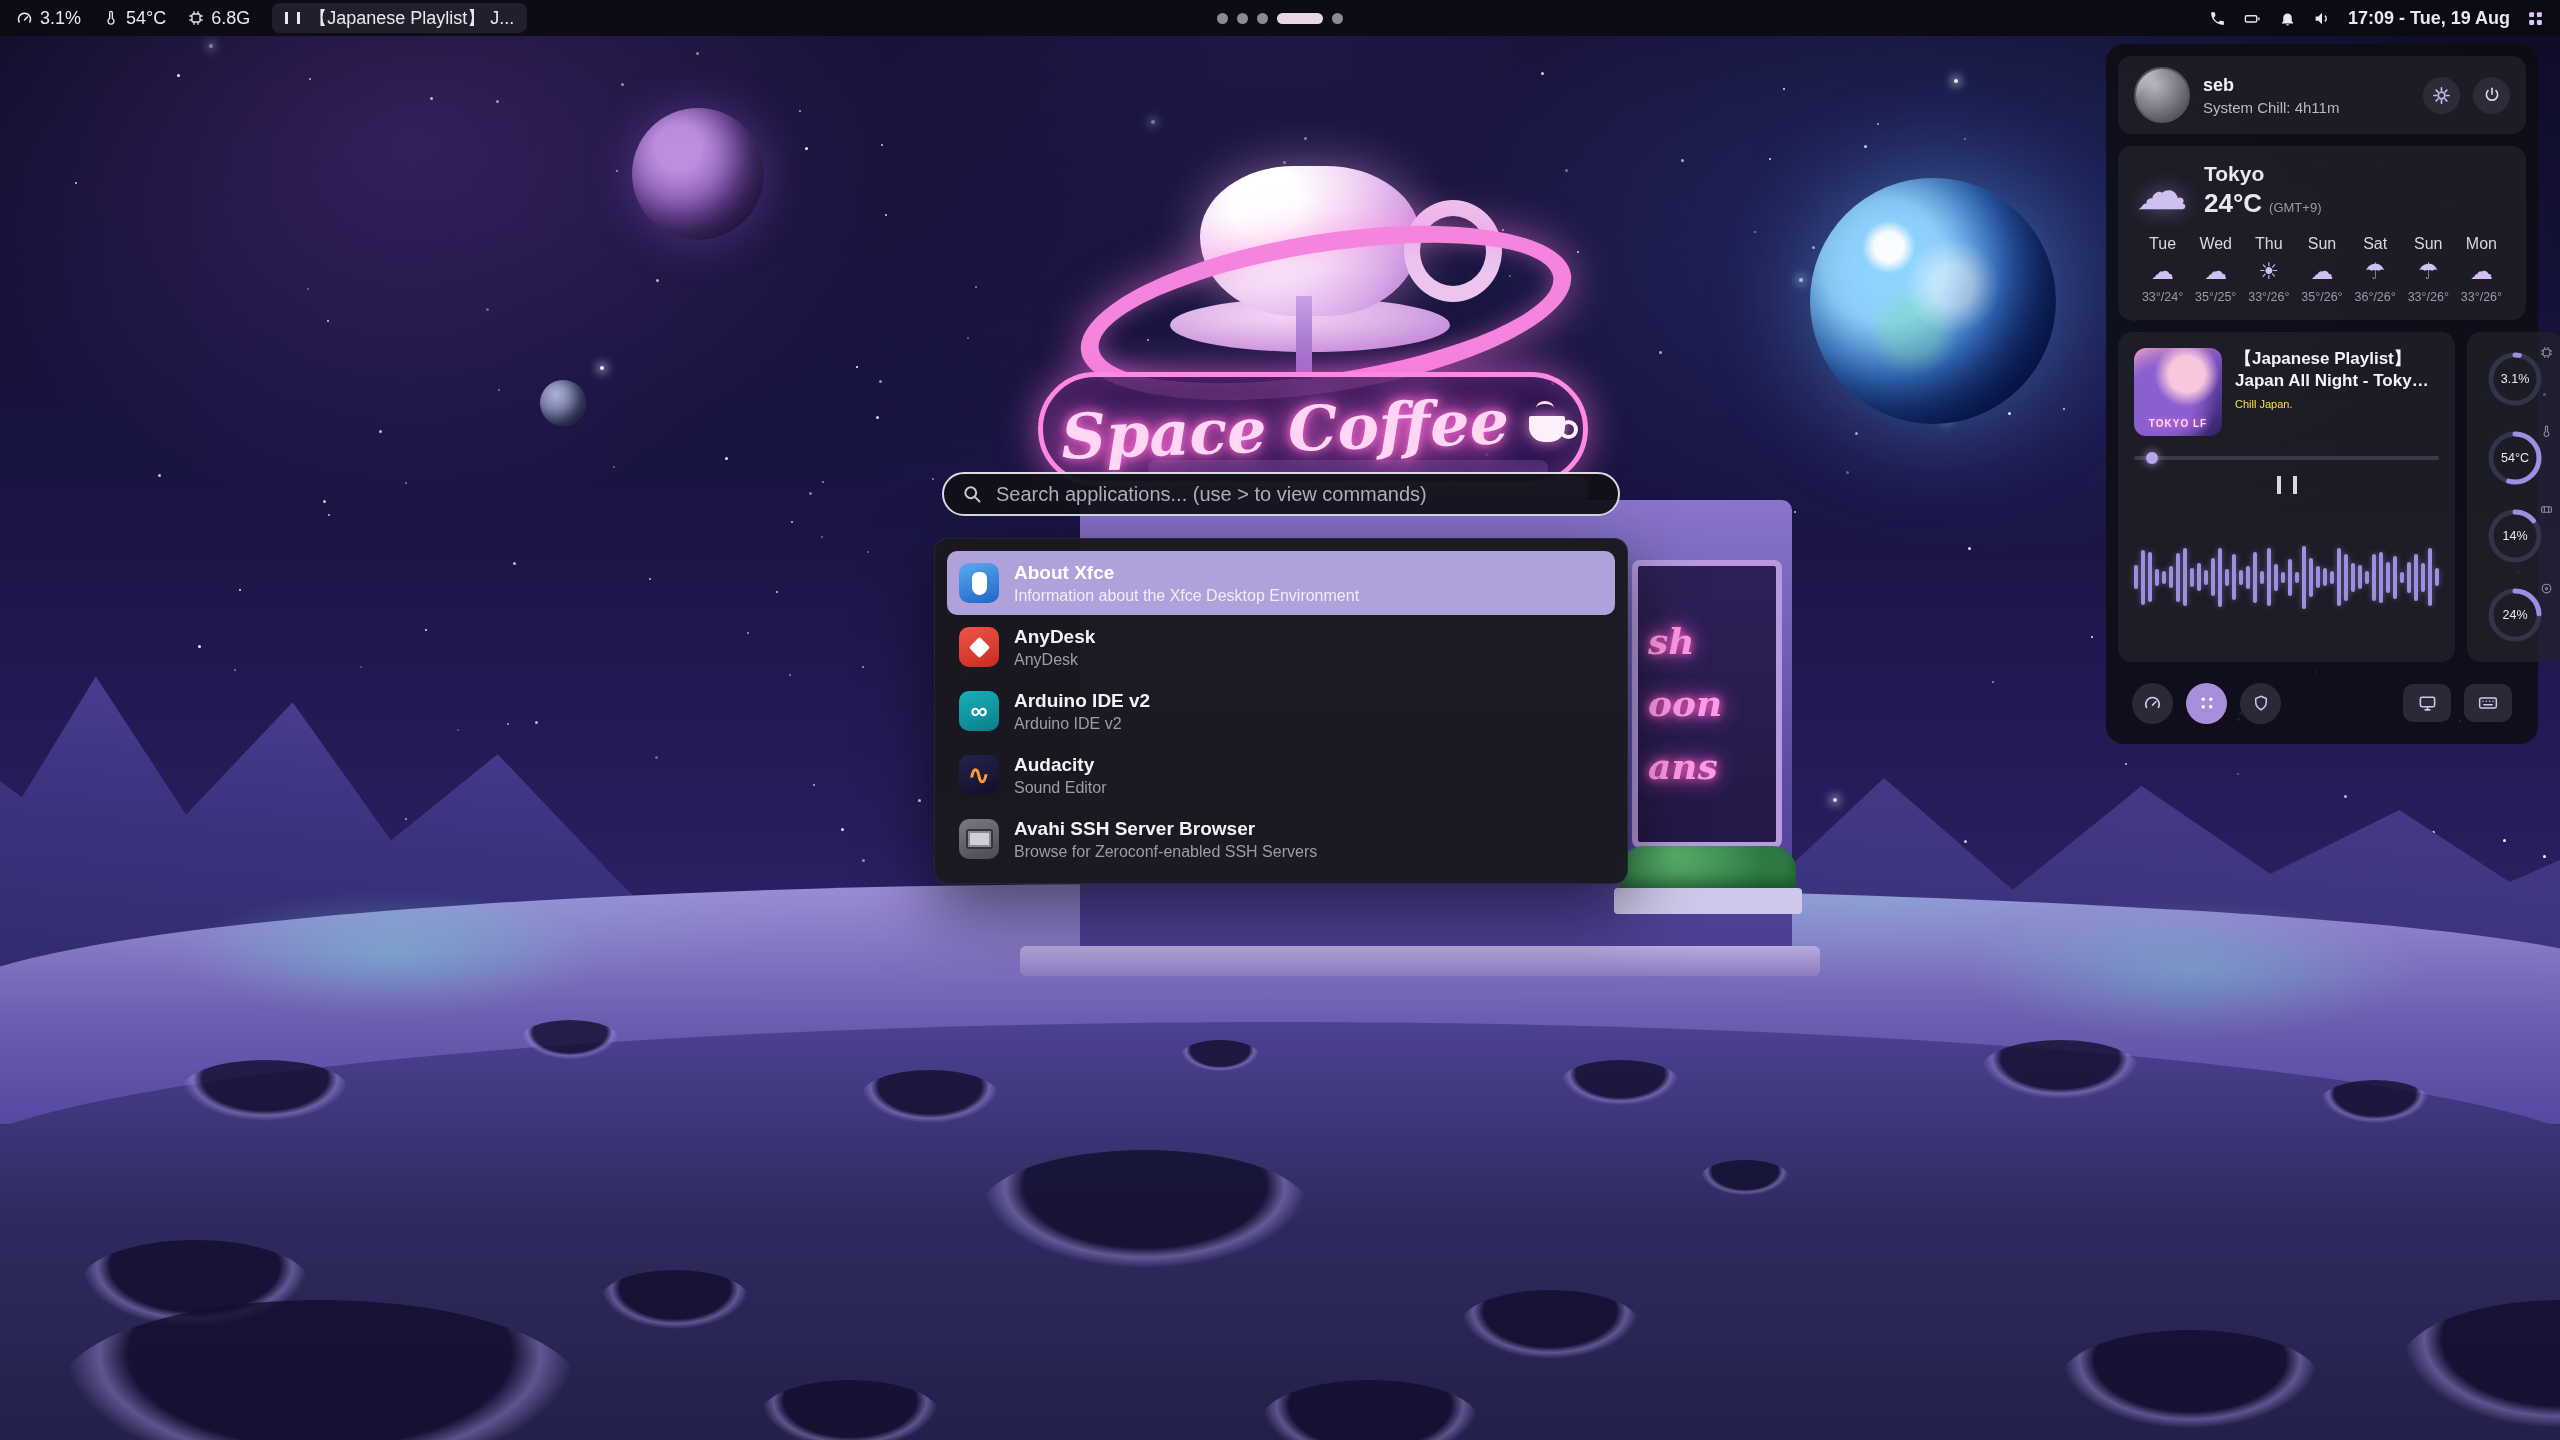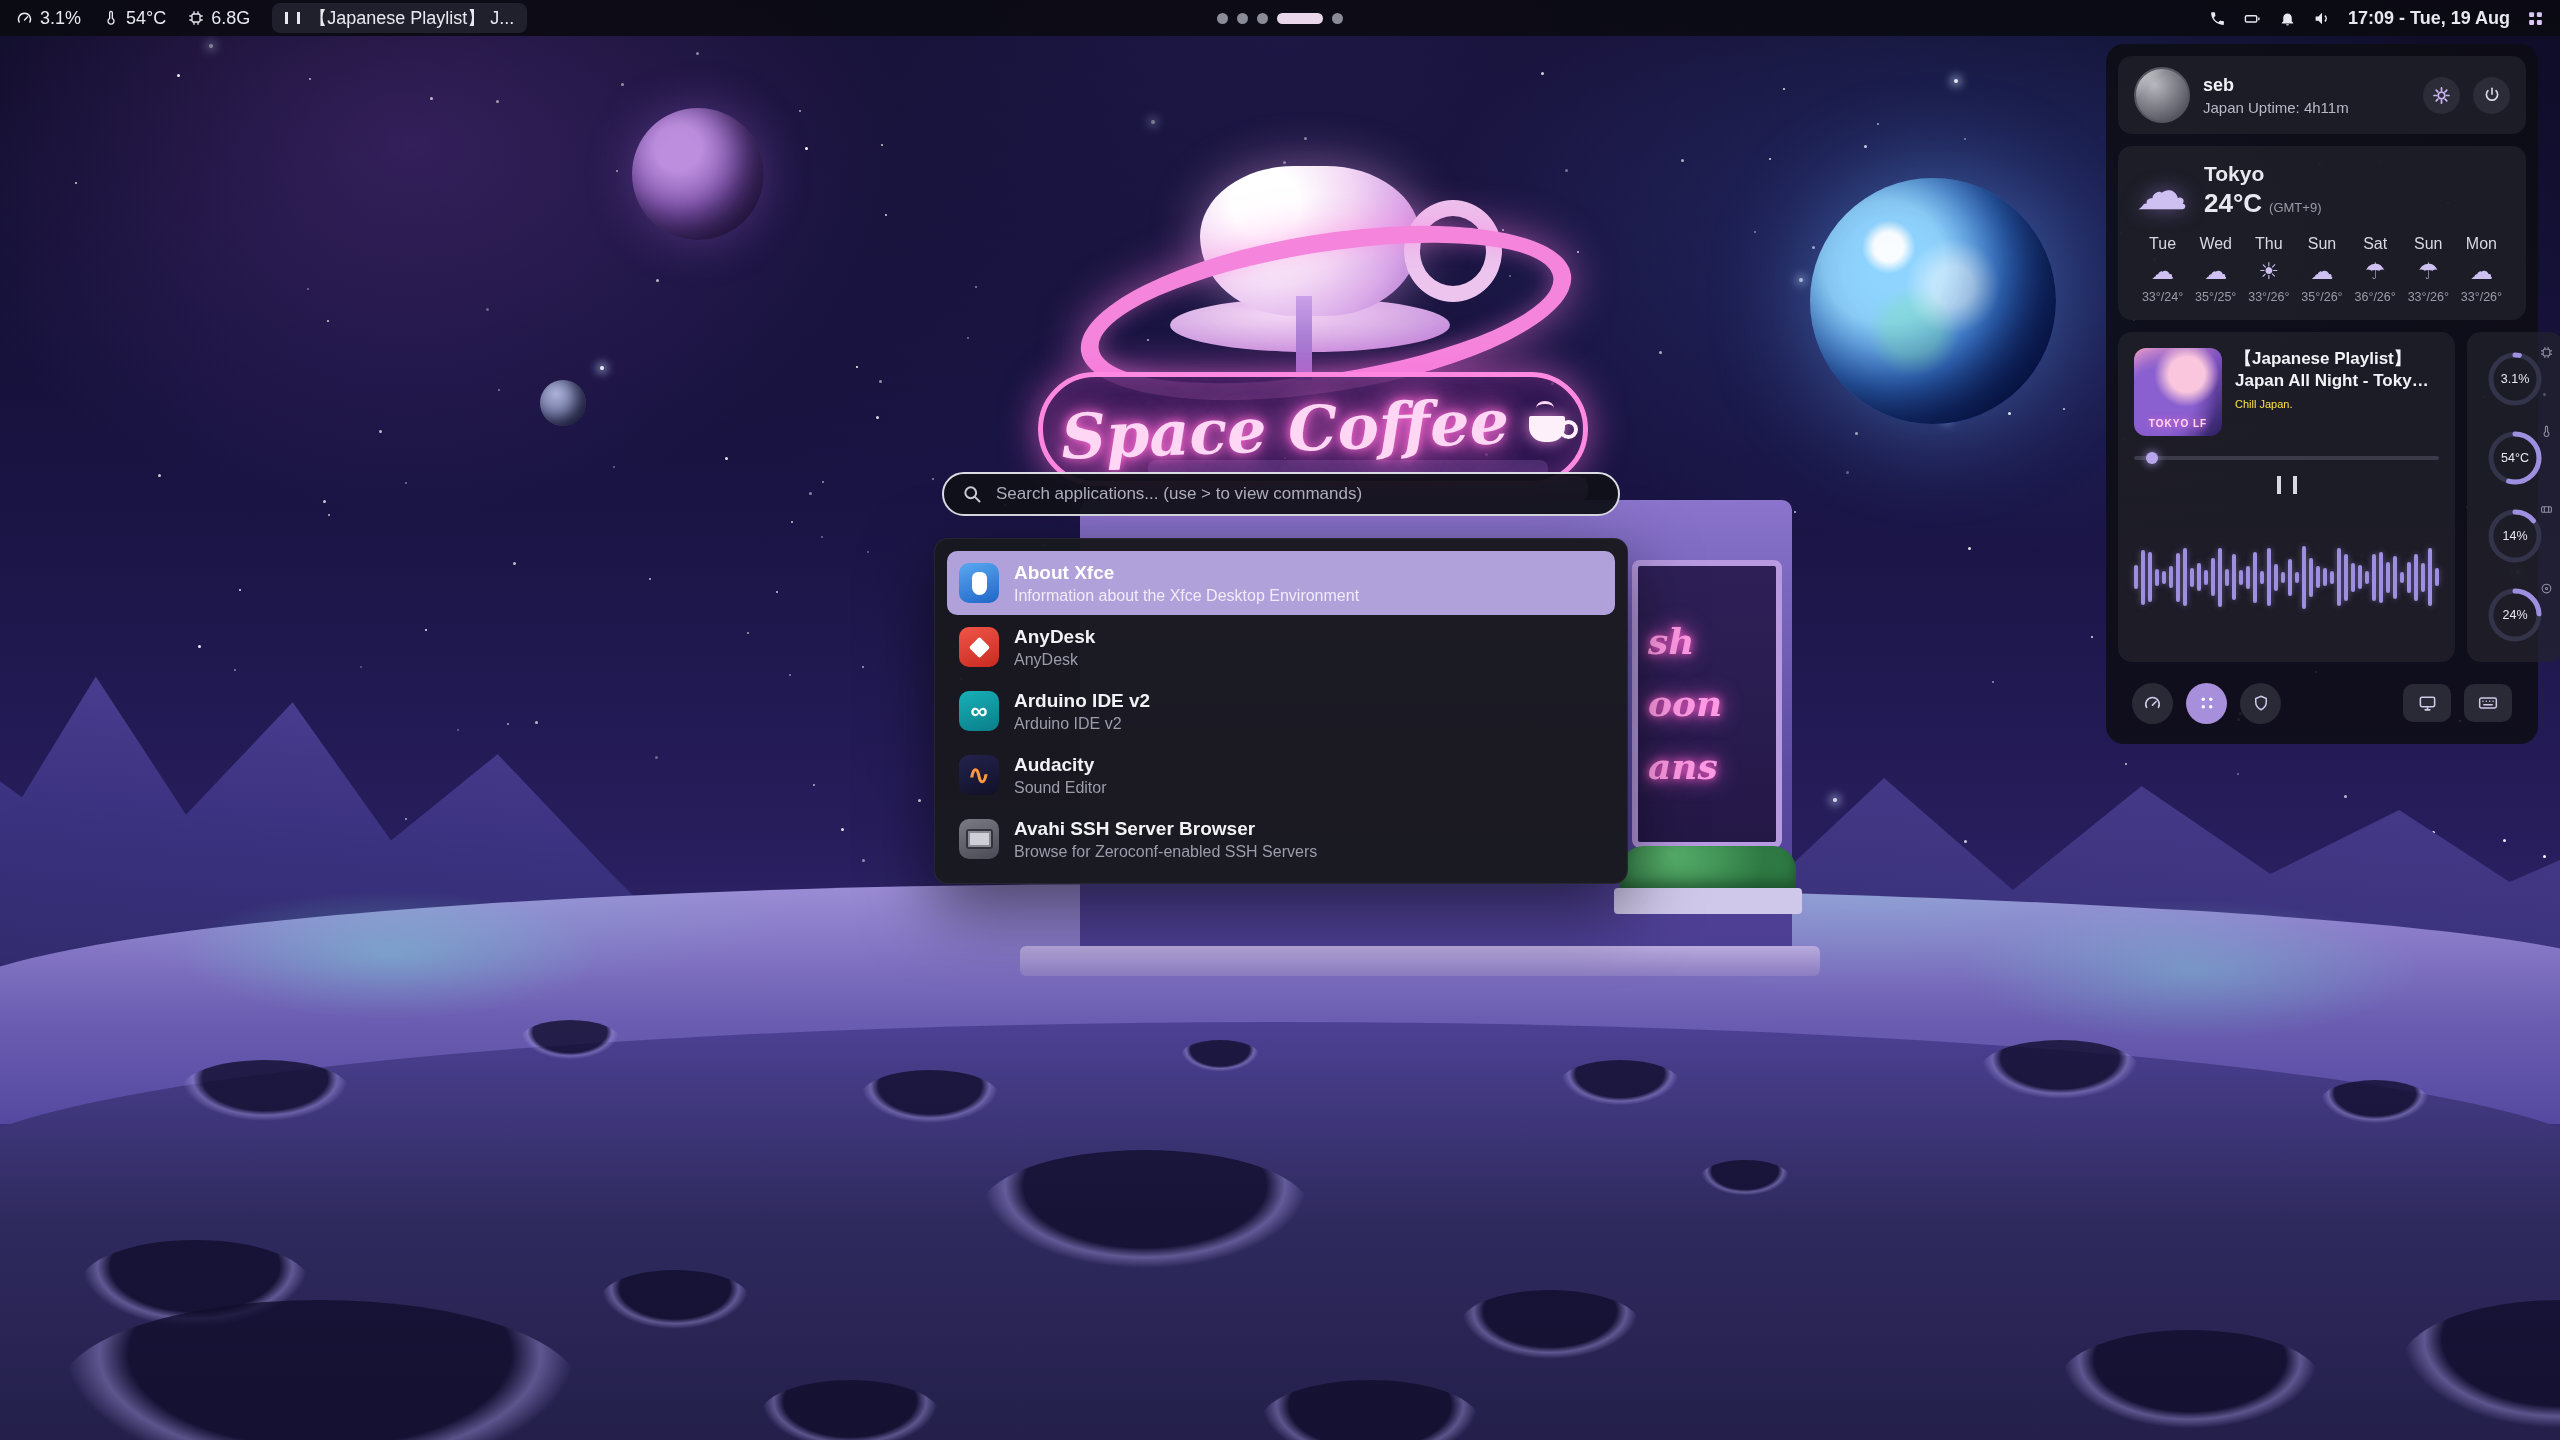--- a/index.html
+++ b/index.html
@@ -73,21 +73,21 @@
   .tb-center{position:absolute;left:50%;top:0;height:36px;transform:translateX(-50%);display:flex;align-items:center;gap:9px;}
   .ws-dot{width:11px;height:11px;border-radius:6px;background:#8b8b97;cursor:pointer;}
   .ws-dot.active{width:46px;background:#e9d6ea;}
   .tb-right{margin-left:auto;display:flex;align-items:center;gap:17px;padding-right:16px;}
   .tb-clock{font-weight:bold;white-space:nowrap;}
   .tb-icon{display:flex;align-items:center;cursor:pointer;}
   
   #launcher{position:absolute;left:934px;top:472px;width:694px;z-index:10;}
   .search-wrap{display:flex;align-items:center;gap:12px;height:44px;margin:0 8px;border:2px solid #dcdce4;border-radius:24px;
     background:rgba(17,17,25,.95);padding:0 18px;box-sizing:border-box;}
-  .search-wrap input{flex:1;background:transparent;border:none;outline:none;color:#e8e8f0;font-size:17px;font-family:"Liberation Sans",sans-serif;}
+  .search-wrap input{flex:1;background:transparent;border:none;outline:none;color:#e8e8f0;font-size:20px;font-family:"Liberation Sans",sans-serif;}
   .search-wrap input::placeholder{color:#adadbc;}
   .app-list{margin-top:22px;background:rgba(25,25,31,.97);border:1px solid rgba(255,255,255,.06);border-radius:14px;padding:12px;
     box-shadow:0 24px 70px rgba(0,0,0,.55);}
   .item{display:flex;align-items:center;gap:15px;height:64px;border-radius:10px;padding:0 12px;cursor:pointer;}
   .item.selected{background:#b1a1da;}
   .app-icon{width:40px;height:40px;border-radius:10px;display:flex;align-items:center;justify-content:center;flex-shrink:0;}
   .app-name{font-size:19px;font-weight:bold;color:#f2f2f6;line-height:1.25;}
   .app-desc{font-size:16px;color:#9c9cab;margin-top:2px;line-height:1.2;}
   .item.selected .app-name{color:#ffffff;}
   .item.selected .app-desc{color:#f0ecfa;}
@@ -505,21 +505,21 @@
     </div>
   </div>
       </div>
   </div>
 
   <div id="sidebar">
     <div class="card profile">
       <div class="avatar"></div>
       <div>
         <div class="u-name">seb</div>
-        <div class="u-uptime">Japan Uptime: 4h11m</div>
+        <div class="u-uptime">System Chill: 4h11m</div>
       </div>
       <div class="spacer"></div>
       <div class="round-btn">
         <svg width="19" height="19" viewBox="0 0 24 24" fill="none" stroke="#cbb4f2" stroke-width="2.2" stroke-linecap="round">
             <circle cx="12" cy="12" r="4.2"></circle>
             <path d="M12 2.5v3M12 18.5v3M2.5 12h3M18.5 12h3M5.3 5.3l2.1 2.1M16.6 16.6l2.1 2.1M18.7 5.3l-2.1 2.1M7.4 16.6l-2.1 2.1"></path>
           </svg>
       </div>
       <div class="round-btn">
         <svg width="18" height="18" viewBox="0 0 24 24" fill="none" stroke="#d8d8e2" stroke-width="2.2" stroke-linecap="round">

